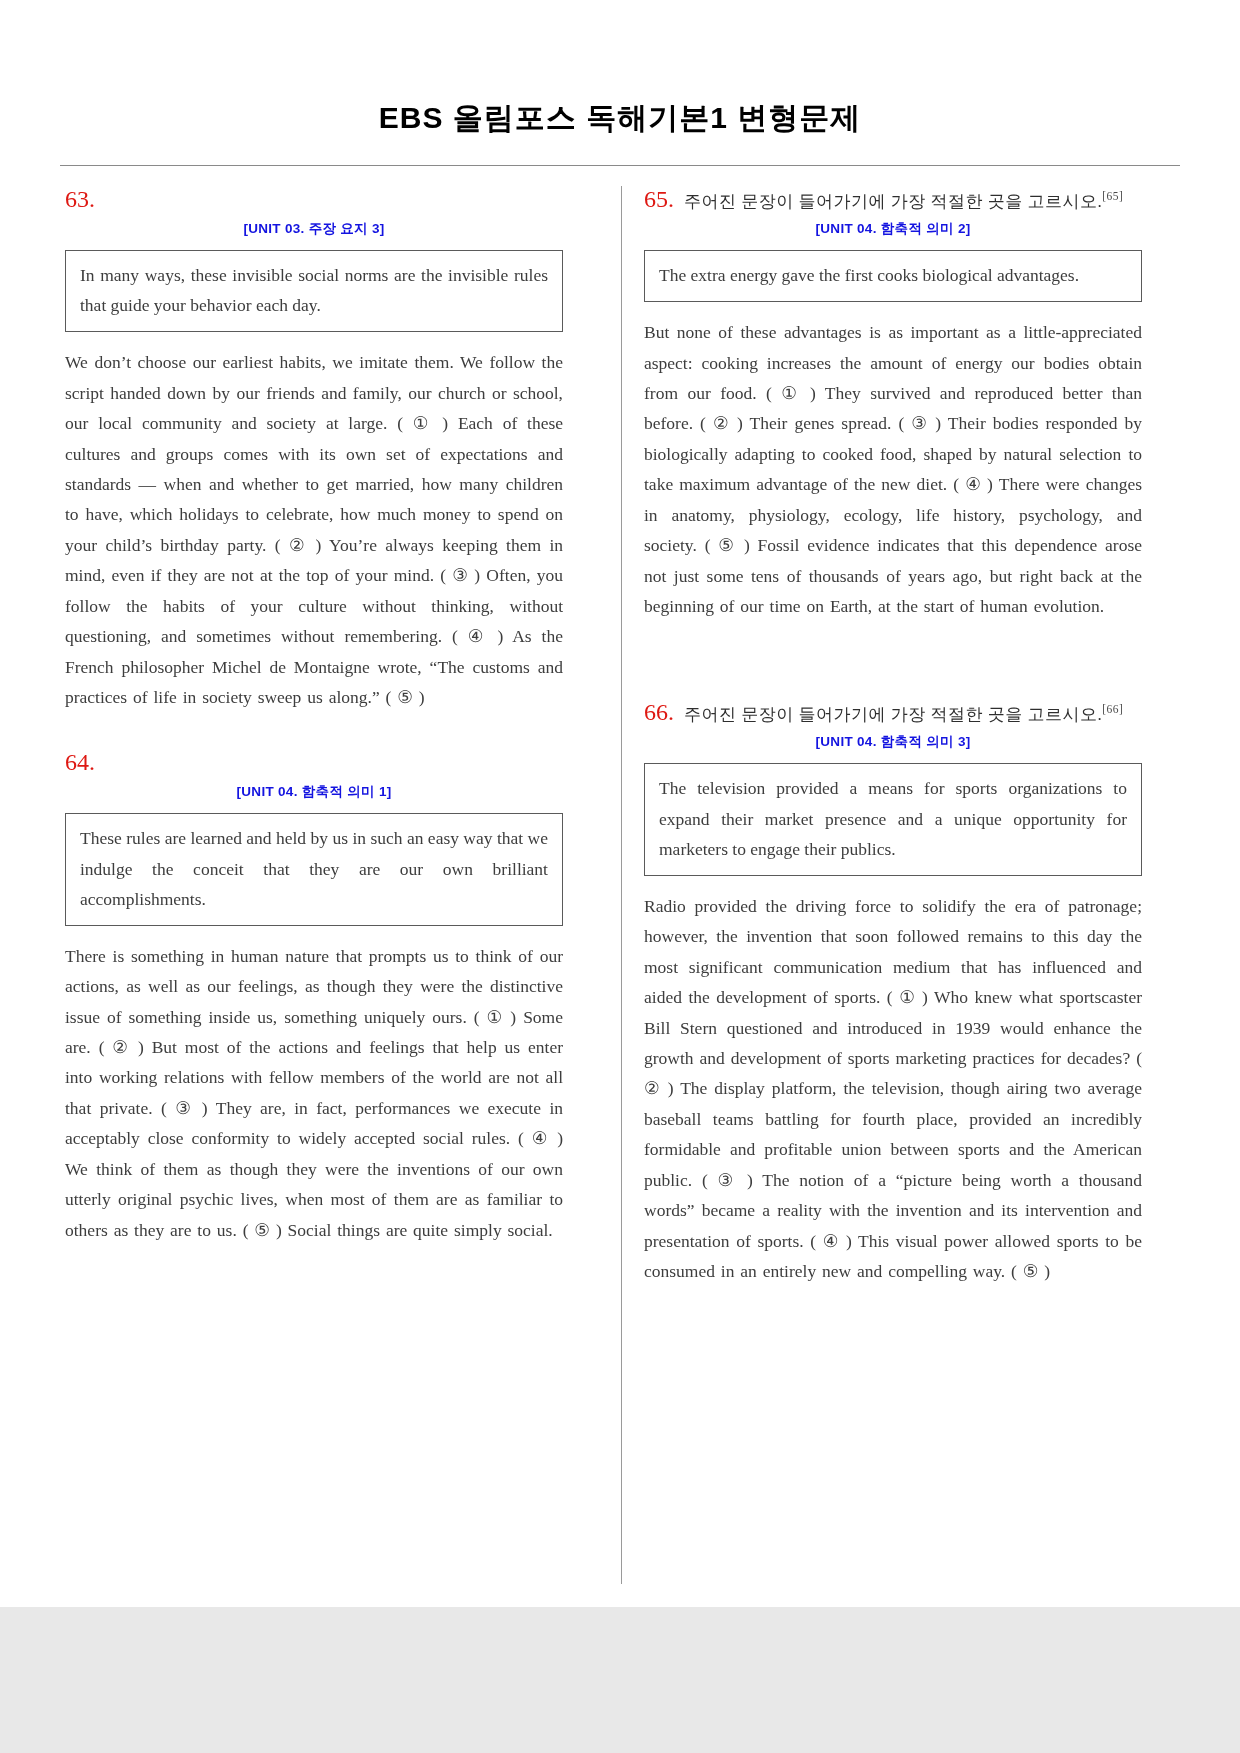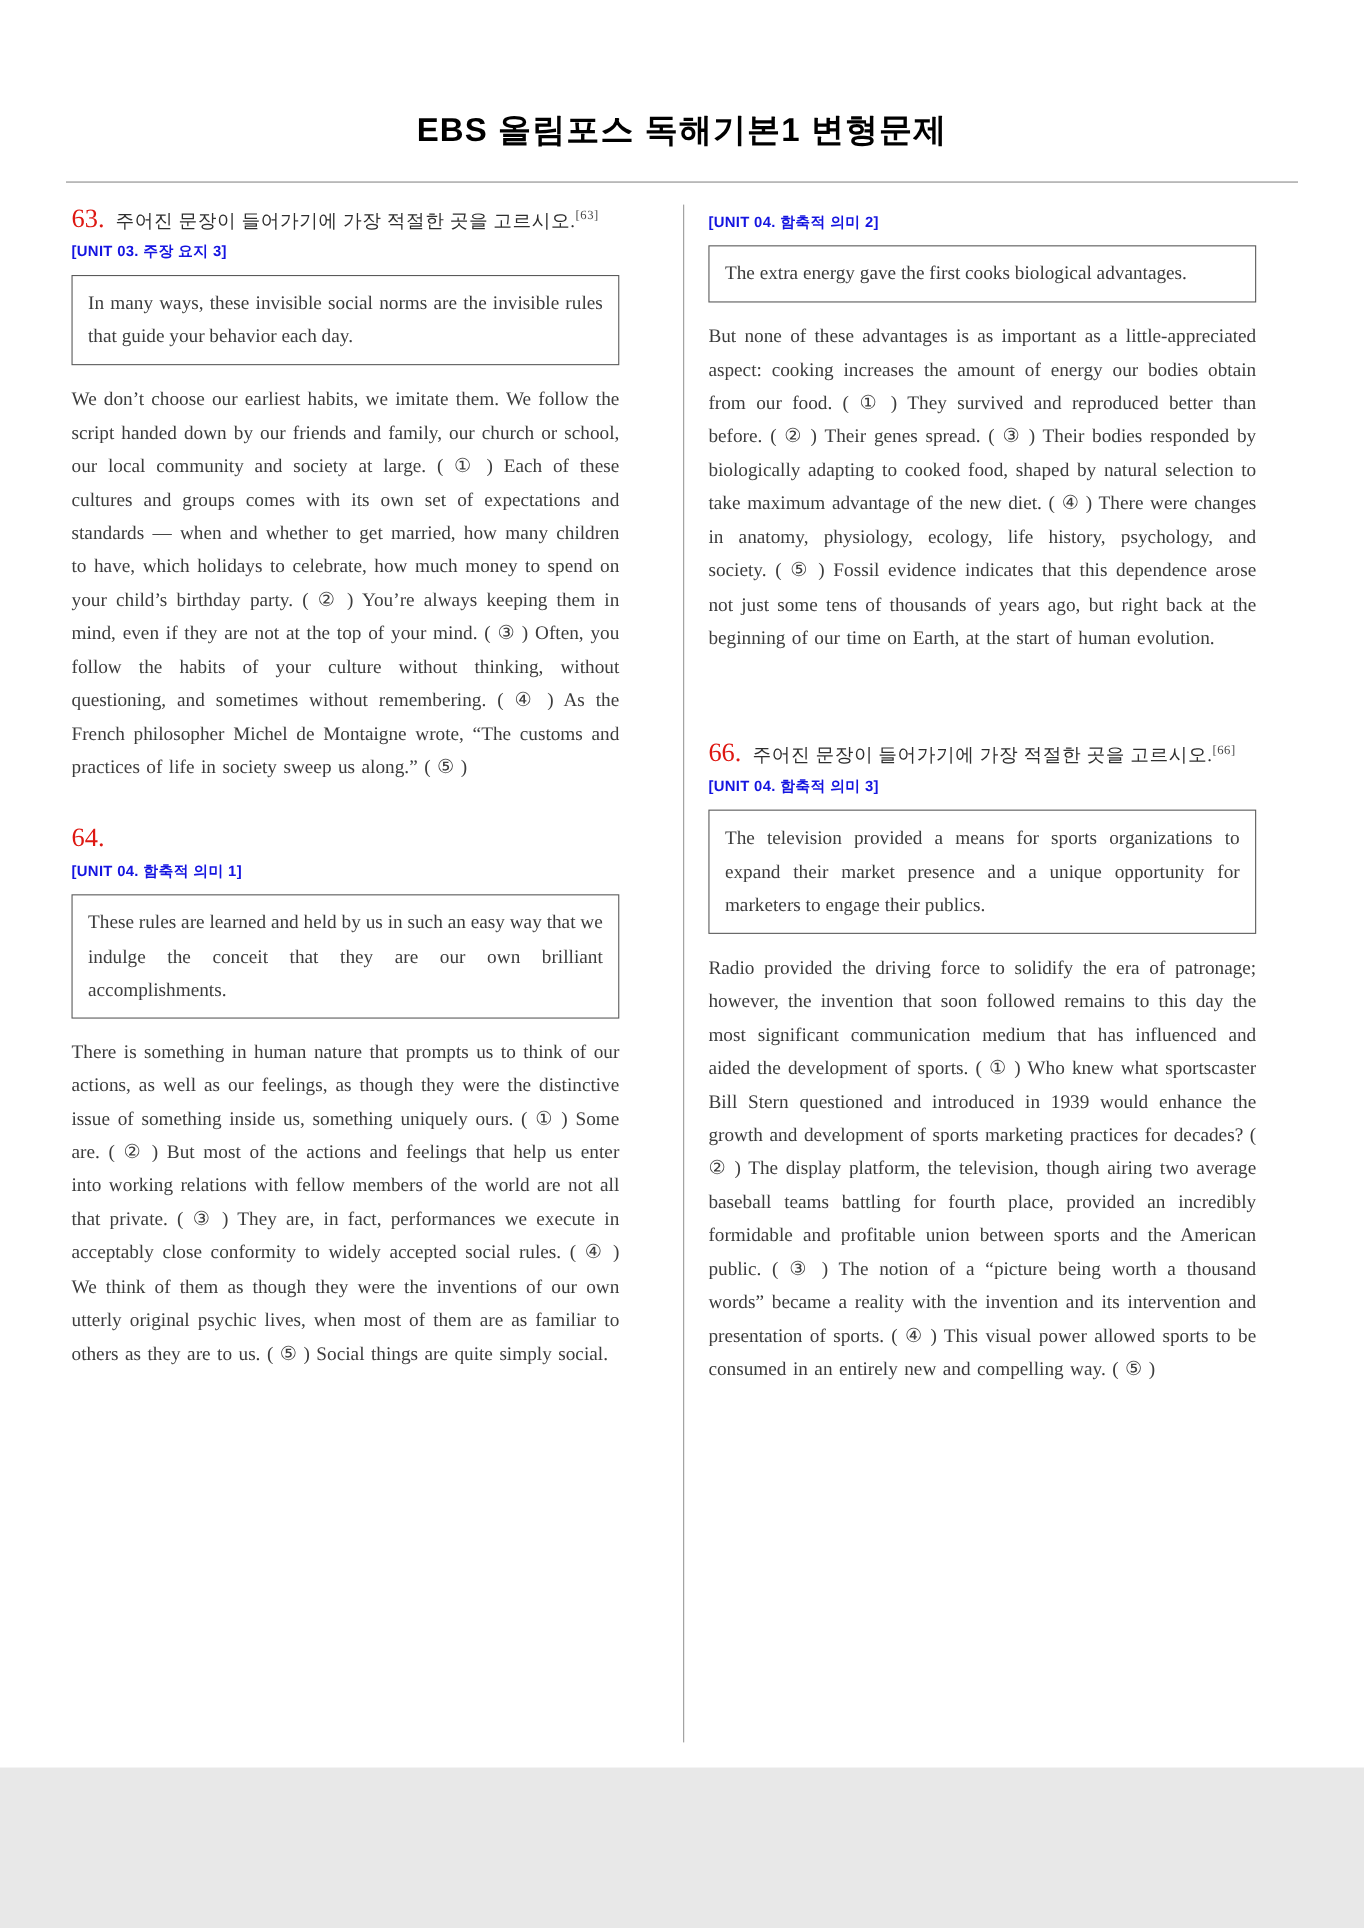--- a/index.html
+++ b/index.html
@@ -58,21 +58,21 @@
     font-family:"Liberation Serif","DejaVu Serif",serif;
   }
   .q-ref {
     font-size:11.5px;
     color:#4a4a4a;
     vertical-align:super;
     line-height:1;
   }
   .q-tag {
     margin-top:7px;
-    text-align:left;
+    text-align:center;
     font-family:"Liberation Sans","DejaVu Sans",sans-serif;
     font-weight:bold;
     font-size:13.5px;
     color:#1414e0;
     letter-spacing:0.3px;
   }
   .q-box {
     margin-top:12px;
     border:1px solid #5a5a5a;
     padding:9px 14px 11px 14px;
@@ -107,21 +107,20 @@
   <div class="doc-title">EBS 올림포스 독해기본1 변형문제</div>
   <hr class="title-rule">
 
   <div class="columns">
 
     <div class="col">
 
       <section class="question">
         <div class="q-header">
           <span class="q-num">63.</span>
-          <span class="q-prompt"><span>주어진 문장이 들어가기에 가장 적절한 곳을 고르시오.</span><sup class="q-ref">[63]</sup></span>
         </div>
         <div class="q-tag">[UNIT 03. 주장 요지 3]</div>
         <div class="q-box">In many ways, these invisible social norms are the invisible rules that guide your behavior each day.</div>
         <div class="q-passage">We don’t choose our earliest habits, we imitate them. We follow the script handed down by our friends and family, our church or school, our local community and society at large. ( ① ) Each of these cultures and groups comes with its own set of expectations and standards — when and whether to get married, how many children to have, which holidays to celebrate, how much money to spend on your child’s birthday party. ( ② ) You’re always keeping them in mind, even if they are not at the top of your mind. ( ③ ) Often, you follow the habits of your culture without thinking, without questioning, and sometimes without remembering. ( ④ ) As the French philosopher Michel de Montaigne wrote, “The customs and practices of life in society sweep us along.” ( ⑤ )</div>
       </section>
 
       <section class="question q-gap-small">
         <div class="q-header">
           <span class="q-num">64.</span>
         </div>
@@ -130,20 +129,24 @@
         <div class="q-passage">There is something in human nature that prompts us to think of our actions, as well as our feelings, as though they were the distinctive issue of something inside us, something uniquely ours. ( ① ) Some are. ( ② ) But most of the actions and feelings that help us enter into working relations with fellow members of the world are not all that private. ( ③ ) They are, in fact, performances we execute in acceptably close conformity to widely accepted social rules. ( ④ ) We think of them as though they were the inventions of our own utterly original psychic lives, when most of them are as familiar to others as they are to us. ( ⑤ ) Social things are quite simply social.</div>
       </section>
 
     </div>
 
     <div class="col-divider"></div>
 
     <div class="col">
 
       <section class="question">
+        <div class="q-header">
+          <span class="q-num">65.</span>
+          <span class="q-prompt"><span>주어진 문장이 들어가기에 가장 적절한 곳을 고르시오.</span><sup class="q-ref">[65]</sup></span>
+        </div>
         <div class="q-tag">[UNIT 04. 함축적 의미 2]</div>
         <div class="q-box">The extra energy gave the first cooks biological advantages.</div>
         <div class="q-passage">But none of these advantages is as important as a little-appreciated aspect: cooking increases the amount of energy our bodies obtain from our food. ( ① ) They survived and reproduced better than before. ( ② ) Their genes spread. ( ③ ) Their bodies responded by biologically adapting to cooked food, shaped by natural selection to take maximum advantage of the new diet. ( ④ ) There were changes in anatomy, physiology, ecology, life history, psychology, and society. ( ⑤ ) Fossil evidence indicates that this dependence arose not just some tens of thousands of years ago, but right back at the beginning of our time on Earth, at the start of human evolution.</div>
       </section>
 
       <section class="question q-gap-large">
         <div class="q-header">
           <span class="q-num">66.</span>
           <span class="q-prompt"><span>주어진 문장이 들어가기에 가장 적절한 곳을 고르시오.</span><sup class="q-ref">[66]</sup></span>
         </div>

